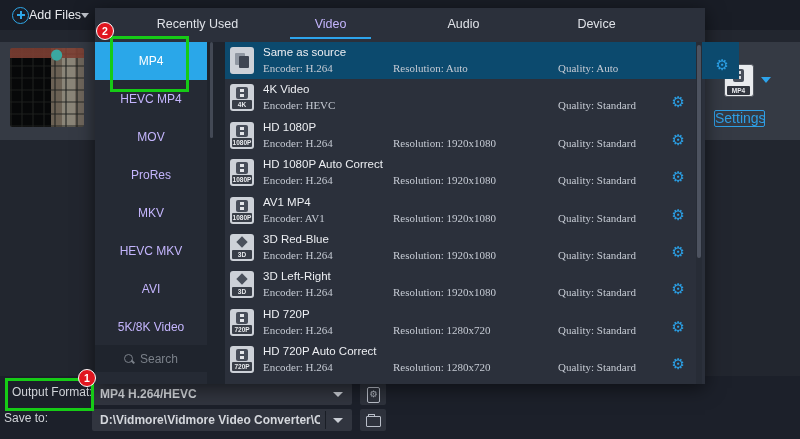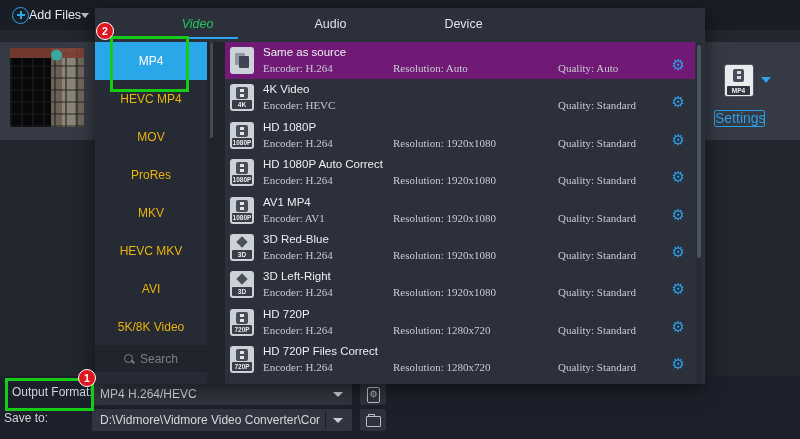--- a/index.html
+++ b/index.html
@@ -37,57 +37,57 @@
   .mp4-btn .tag{position:absolute;left:2px;bottom:1px;width:23px;height:9px;background:#31353e;color:#eceef2;
     font-size:6.5px;font-weight:bold;line-height:9px;text-align:center;border-radius:1px;}
   .caret-blue{position:absolute;left:56px;top:35px;width:0;height:0;border-left:5px solid transparent;border-right:5px solid transparent;border-top:6px solid #2da4ec;}
   .settings-btn{position:absolute;left:9px;top:68px;width:49px;height:15px;border:1px solid #2e9fe6;border-radius:2px;
     color:#2e9fe6;font-size:14px;line-height:15px;text-align:center;cursor:pointer;}
   
   .panel{position:absolute;left:95px;top:8px;width:610px;height:376px;background:#2b303b;z-index:10;
     box-shadow:0 4px 18px rgba(0,0,0,.55);}
   .tabbar{position:absolute;left:36px;top:0;height:32px;display:flex;}
   .tab{width:133px;height:32px;line-height:32px;text-align:center;color:#dfe2e8;font-size:12.5px;position:relative;cursor:pointer;}
-  .tab.active{color:#22c55e;font-style:italic;}
+  .tab.active{color:#c4b5fd;}
   .tab.active::after{content:"";position:absolute;left:26px;bottom:1px;width:81px;height:2px;background:#2da4ec;}
   .sidebar{position:absolute;left:0;top:34px;width:112px;height:342px;background:#252a34;}
-  .side-item{height:38px;line-height:38px;text-align:center;color:#eab308;font-size:12px;cursor:pointer;}
+  .side-item{height:38px;line-height:38px;text-align:center;color:#c4b5fd;font-size:12px;cursor:pointer;}
   .side-item.selected{background:#2aa7e9;color:#ffffff;}
   .side-search{position:absolute;left:0;top:303px;width:112px;height:27px;background:#1f242d;
     display:flex;align-items:center;justify-content:center;gap:7px;cursor:text;}
   .mag{position:relative;width:9px;height:9px;}
   .mag::before{content:"";position:absolute;left:0;top:0;width:7px;height:7px;border:1.5px solid #7a8089;border-radius:50%;}
   .mag::after{content:"";position:absolute;left:7px;top:7px;width:4px;height:1.5px;background:#7a8089;transform:rotate(45deg);}
   .side-search span{color:#7a8089;font-size:12px;}
   .side-gutter{position:absolute;left:112px;top:34px;width:18px;height:342px;background:#1f242d;}
   .side-thumbbar{position:absolute;left:115px;top:34px;width:3px;height:96px;background:#434955;border-radius:2px;}
   .flist{position:absolute;left:130px;top:34px;width:470px;height:342px;}
   .frow{position:relative;width:470px;height:37.4px;cursor:pointer;}
-  .frow.selected{background:#701a75;}
+  .frow.selected{background:#0c4a6e;padding-left:44px;}
   .ficon{position:absolute;left:5px;top:5px;width:24px;height:27px;background:#cdd1d8;border-radius:3px;}
   .glyph-film{position:absolute;left:6px;top:3px;width:12px;height:12px;background:#474d59;border-radius:2px;}
   .glyph-film::before{content:"";position:absolute;left:4px;top:2px;width:4px;height:3px;background:#e3e5e9;box-shadow:0 5px 0 #e3e5e9;}
   .glyph-copy-b{position:absolute;left:5px;top:6px;width:10px;height:12px;background:#9097a2;border-radius:1px;}
   .glyph-copy-f{position:absolute;left:9px;top:9px;width:10px;height:12px;background:#3f4552;border-radius:1px;}
   .glyph-cube{position:absolute;left:8px;top:4px;width:8px;height:8px;background:#4a505c;transform:rotate(45deg);}
   .fbadge{position:absolute;left:2px;bottom:2px;width:20px;height:9px;background:#383d47;border-radius:1px;
     color:#e8eaed;font-size:6.5px;font-weight:bold;line-height:9px;text-align:center;}
   .fname{position:absolute;left:38px;top:4px;color:#eceef2;font-size:11.5px;white-space:nowrap;}
   .fmeta{position:absolute;top:20px;color:#c6cbd4;font-size:11px;white-space:nowrap;font-family:Liberation Serif, serif;}
   .fenc{left:38px;}
   .fres{left:168px;}
   .fqua{left:333px;}
   .gear{position:absolute;right:10px;top:15px;color:#2b9fe4;font-size:15px;line-height:15px;cursor:pointer;}
   .vscroll{position:absolute;left:601px;top:34px;width:6px;height:342px;background:#272c36;}
   .vscroll .thumb-v{position:absolute;left:1px;top:3px;width:4px;height:213px;background:#4d5360;border-radius:2px;}
   
   .bottombar{position:absolute;left:0;top:376px;width:800px;height:63px;background:#1c202a;z-index:5;}
   .blabel{position:absolute;color:#d0d3d8;font-size:12px;}
   .bfield{position:absolute;left:92px;width:260px;height:22px;background:#31353f;border-radius:2px;color:#d4d7dc;font-size:12px;}
-  .bfield .val{position:absolute;left:8px;top:4px;white-space:nowrap;overflow:hidden;max-width:220px;}
+  .bfield .val{position:absolute;left:8px;top:4px;white-space:nowrap;overflow:hidden;max-width:220px;font-weight:bold;}
   .bfield .arr{position:absolute;right:9px;top:9px;width:0;height:0;border-left:5px solid transparent;border-right:5px solid transparent;border-top:5px solid #c9cdd4;}
   .bfield .divider{position:absolute;right:26px;top:2px;width:1px;height:18px;background:#1a1e26;}
   .tool-btn{position:absolute;left:360px;width:26px;height:22px;background:#2e323c;border-radius:2px;cursor:pointer;}
   .doc-ico{position:absolute;left:7px;top:4px;width:11px;height:14px;border:1px solid #b9bec8;border-radius:2px;
     color:#b9bec8;font-size:9px;line-height:13px;text-align:center;}
   .folder-ico{position:absolute;left:6px;top:7px;width:13px;height:9px;border:1px solid #b9bec8;border-radius:1px;}
   .folder-ico::before{content:"";position:absolute;left:1px;top:-3px;width:5px;height:2px;border:1px solid #b9bec8;border-bottom:none;border-radius:1px 1px 0 0;}
   .merge{position:absolute;left:546px;top:397px;display:flex;align-items:center;gap:8px;}
   .checkbox{width:12px;height:12px;border:1.5px solid #9aa0aa;border-radius:2px;background:transparent;cursor:pointer;}
   .merge span{color:#ccd0d6;font-size:12px;}
@@ -116,20 +116,21 @@
   <div class="mp4-btn">
     <span class="reel"></span>
     <span class="tag">MP4</span>
   </div>
   <div class="caret-blue"></div>
   <div class="settings-btn">Settings</div>
 </div>
 
 <div class="panel">
   <div class="tabbar">
+      <div class="tab">Recently Used</div>
       <div class="tab active">Video</div>
       <div class="tab">Audio</div>
       <div class="tab">Device</div>
     </div>
   <div class="sidebar">
     <div id="side-items">
         <div class="side-item selected">MP4</div>
         <div class="side-item">HEVC MP4</div>
         <div class="side-item">MOV</div>
         <div class="side-item">ProRes</div>
@@ -231,21 +232,21 @@
         <span class="fmeta fenc">Encoder: H.264</span>
         <span class="fmeta fres">Resolution: 1280x720</span>
         <span class="fmeta fqua">Quality: Standard</span>
         <span class="gear">⚙</span>
       </div>
       <div class="frow">
         <div class="ficon">
           <span class="glyph-film"></span>
           <span class="fbadge">720P</span>
         </div>
-        <span class="fname">HD 720P Files Correct</span>
+        <span class="fname">HD 720P Auto Correct</span>
         <span class="fmeta fenc">Encoder: H.264</span>
         <span class="fmeta fres">Resolution: 1280x720</span>
         <span class="fmeta fqua">Quality: Standard</span>
         <span class="gear">⚙</span>
       </div>
     </div>
   <div class="vscroll">
     <div class="thumb-v"></div>
   </div>
 </div>

